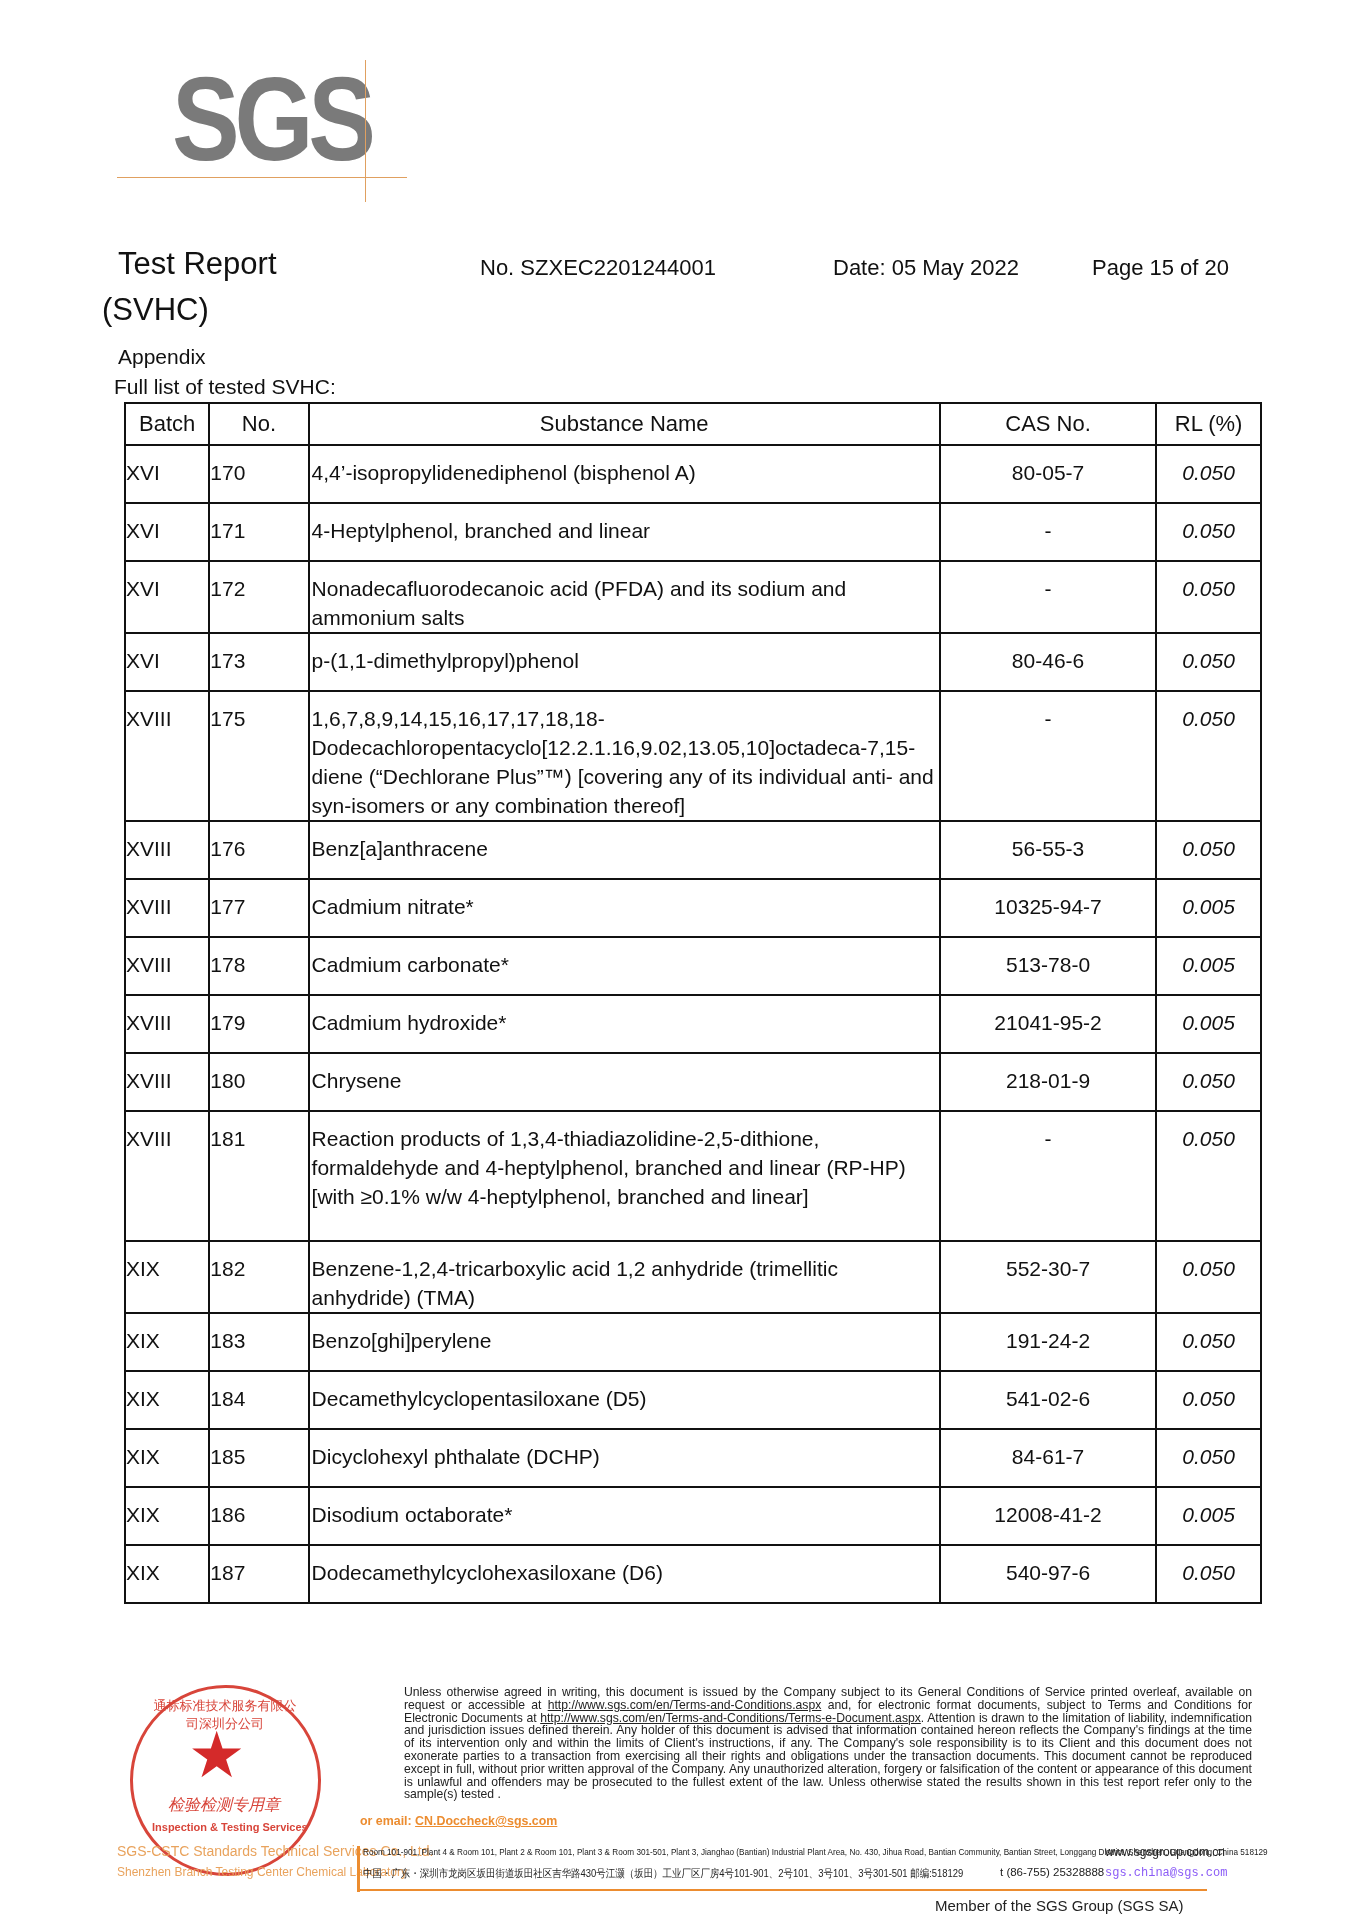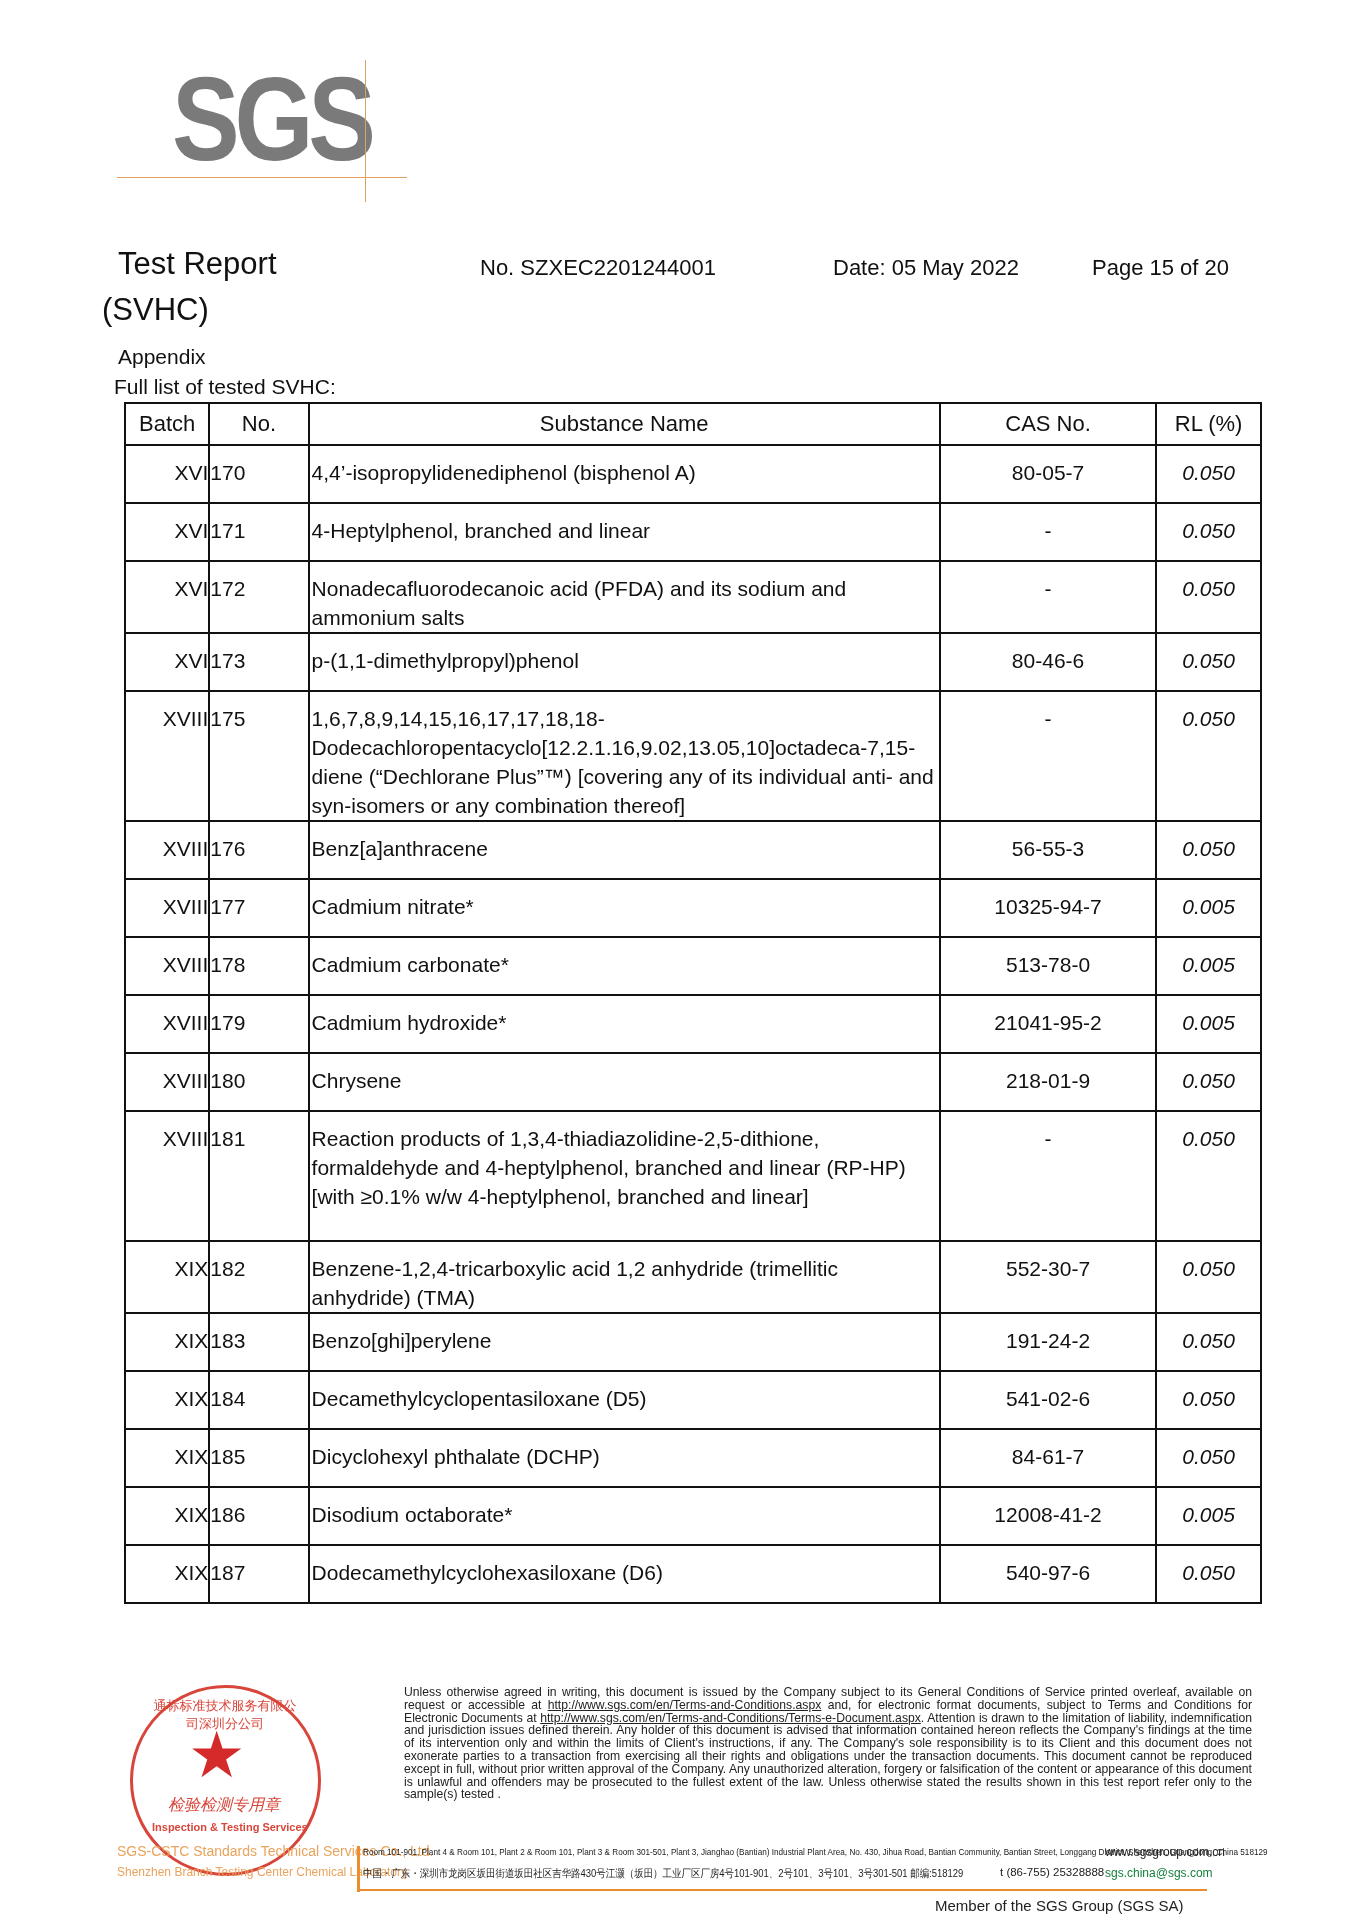--- a/index.html
+++ b/index.html
@@ -18,21 +18,21 @@
   .report-date { position: absolute; left: 833px; top: 255px; font-size: 22px; }
   .report-page { position: absolute; left: 1092px; top: 255px; font-size: 22px; }
   .appendix { position: absolute; left: 118px; top: 345px; font-size: 21px; }
   .fulllist { position: absolute; left: 114px; top: 375px; font-size: 21px; }
 
   table.svhc { position: absolute; left: 124px; top: 402px; width: 1138px;
                border-collapse: collapse; font-size: 21px; }
   table.svhc th, table.svhc td { border: 2.5px solid #111; padding: 0; vertical-align: top; }
   table.svhc th { font-weight: normal; height: 40px; vertical-align: middle; text-align: center; font-size: 22px; }
   table.svhc td { line-height: 29px; }
-  td.c-batch { width: 84px; text-align: right; padding-top: 12px !important; }
+  td.c-batch { width: 84px; text-align: left; padding-top: 12px !important; }
   td.c-no { width: 80px; padding-right: 20px !important; padding-top: 12px !important; }
   td.c-name { width: 632px; text-align: left; padding-left: 2px !important; padding-top: 12px !important; padding-bottom: 0 !important; }
   td.c-cas { width: 224px; text-align: center; padding-top: 12px !important; }
   td.c-rl { width: 106px; text-align: center; padding-top: 12px !important; font-style: italic; }
   tr.r1 td { height: 44px; }
   tr.r2 td { height: 56px; }
   tr.r4 td { height: 116px; }
 
   .footer-stamp { position: absolute; left: 130px; top: 1685px; width: 195px; height: 195px; }
   .stamp-circle { position: absolute; left: 0; top: 0; width: 185px; height: 185px;
@@ -50,21 +50,21 @@
   .attention { position: absolute; left: 360px; top: 1815px; width: 860px; font-size: 12.4px;
                line-height: 13px; color: #ec8c2f; font-weight: bold; }
   .attention .email { text-decoration: underline; }
   .addr-bar { position: absolute; left: 357px; top: 1846px; width: 3px; height: 46px; background: #ec8c2f; }
   .addr-en { position: absolute; left: 363px; top: 1846px; font-size: 9.5px; color: #222; white-space: nowrap;
              transform: scaleX(0.86); transform-origin: left top; }
   .addr-cn { position: absolute; left: 363px; top: 1866px; font-size: 11px; color: #222; white-space: nowrap;
              transform: scaleX(0.86); transform-origin: left top; }
   .addr-tel { position: absolute; left: 1000px; top: 1866px; font-size: 11.5px; color: #222; }
   .web { position: absolute; left: 1105px; top: 1845px; font-size: 12px; color: #222; }
-  .mail { position: absolute; left: 1105px; top: 1866px; font-size: 12px; color: #15803d; }
+  .mail { position: absolute; left: 1105px; top: 1866px; font-size: 12px; color: #8b5cf6; font-family: Liberation Mono, monospace; }
   .bottom-line { position: absolute; left: 357px; top: 1889px; width: 850px; height: 2px; background: #ec8c2f; }
   .member { position: absolute; left: 935px; top: 1897px; font-size: 15px; color: #222; }
 </style>
 </head>
 <body>
 
 <div class="logo">
   <div class="logo-text">SGS</div>
   <div class="logo-hline"></div>
   <div class="logo-vline"></div>
@@ -220,20 +220,21 @@
   <div class="stamp-en">Inspection &amp; Testing Services</div>
 </div>
 <div class="lab-name1">SGS-CSTC Standards Technical Services Co., Ltd.</div>
 <div class="lab-name2">Shenzhen Branch Testing Center Chemical Laboratory</div>
 
 <div class="disclaimer">
   <span>Unless otherwise agreed in writing, this document is issued by the Company subject to its General Conditions of Service printed overleaf, available on request or accessible at </span><a>http://www.sgs.com/en/Terms-and-Conditions.aspx</a><span> and, for electronic format documents, subject to Terms and Conditions for Electronic Documents at </span><a>http://www.sgs.com/en/Terms-and-Conditions/Terms-e-Document.aspx</a><span>. Attention is drawn to the limitation of liability, indemnification and jurisdiction issues defined therein. Any holder of this document is advised that information contained hereon reflects the Company's findings at the time of its intervention only and within the limits of Client's instructions, if any. The Company's sole responsibility is to its Client and this document does not exonerate parties to a transaction from exercising all their rights and obligations under the transaction documents. This document cannot be reproduced except in full, without prior written approval of the Company. Any unauthorized alteration, forgery or falsification of the content or appearance of this document is unlawful and offenders may be prosecuted to the fullest extent of the law. Unless otherwise stated the results shown in this test report refer only to the sample(s) tested .</span>
 </div>
 
 <div class="attention">
+  <div><span>or email: </span><span class="email">CN.Doccheck@sgs.com</span></div>
 </div>
 
 <div class="addr-bar"></div>
 <div class="addr-en">Room 101-901, Plant 4 &amp; Room 101, Plant 2 &amp; Room 101, Plant 3 &amp; Room 301-501, Plant 3, Jianghao (Bantian) Industrial Plant Area, No. 430, Jihua Road, Bantian Community, Bantian Street, Longgang District, Shenzhen, Guangdong, China 518129</div>
 <div class="addr-cn">中国・广东・深圳市龙岗区坂田街道坂田社区吉华路430号江灏（坂田）工业厂区厂房4号101-901、2号101、3号101、3号301-501 邮编:518129</div>
 <div class="addr-tel">t (86-755) 25328888</div>
 <div class="web">www.sgsgroup.com.cn</div>
 <div class="mail">sgs.china@sgs.com</div>
 <div class="bottom-line"></div>
 <div class="member">Member of the SGS Group (SGS SA)</div>

